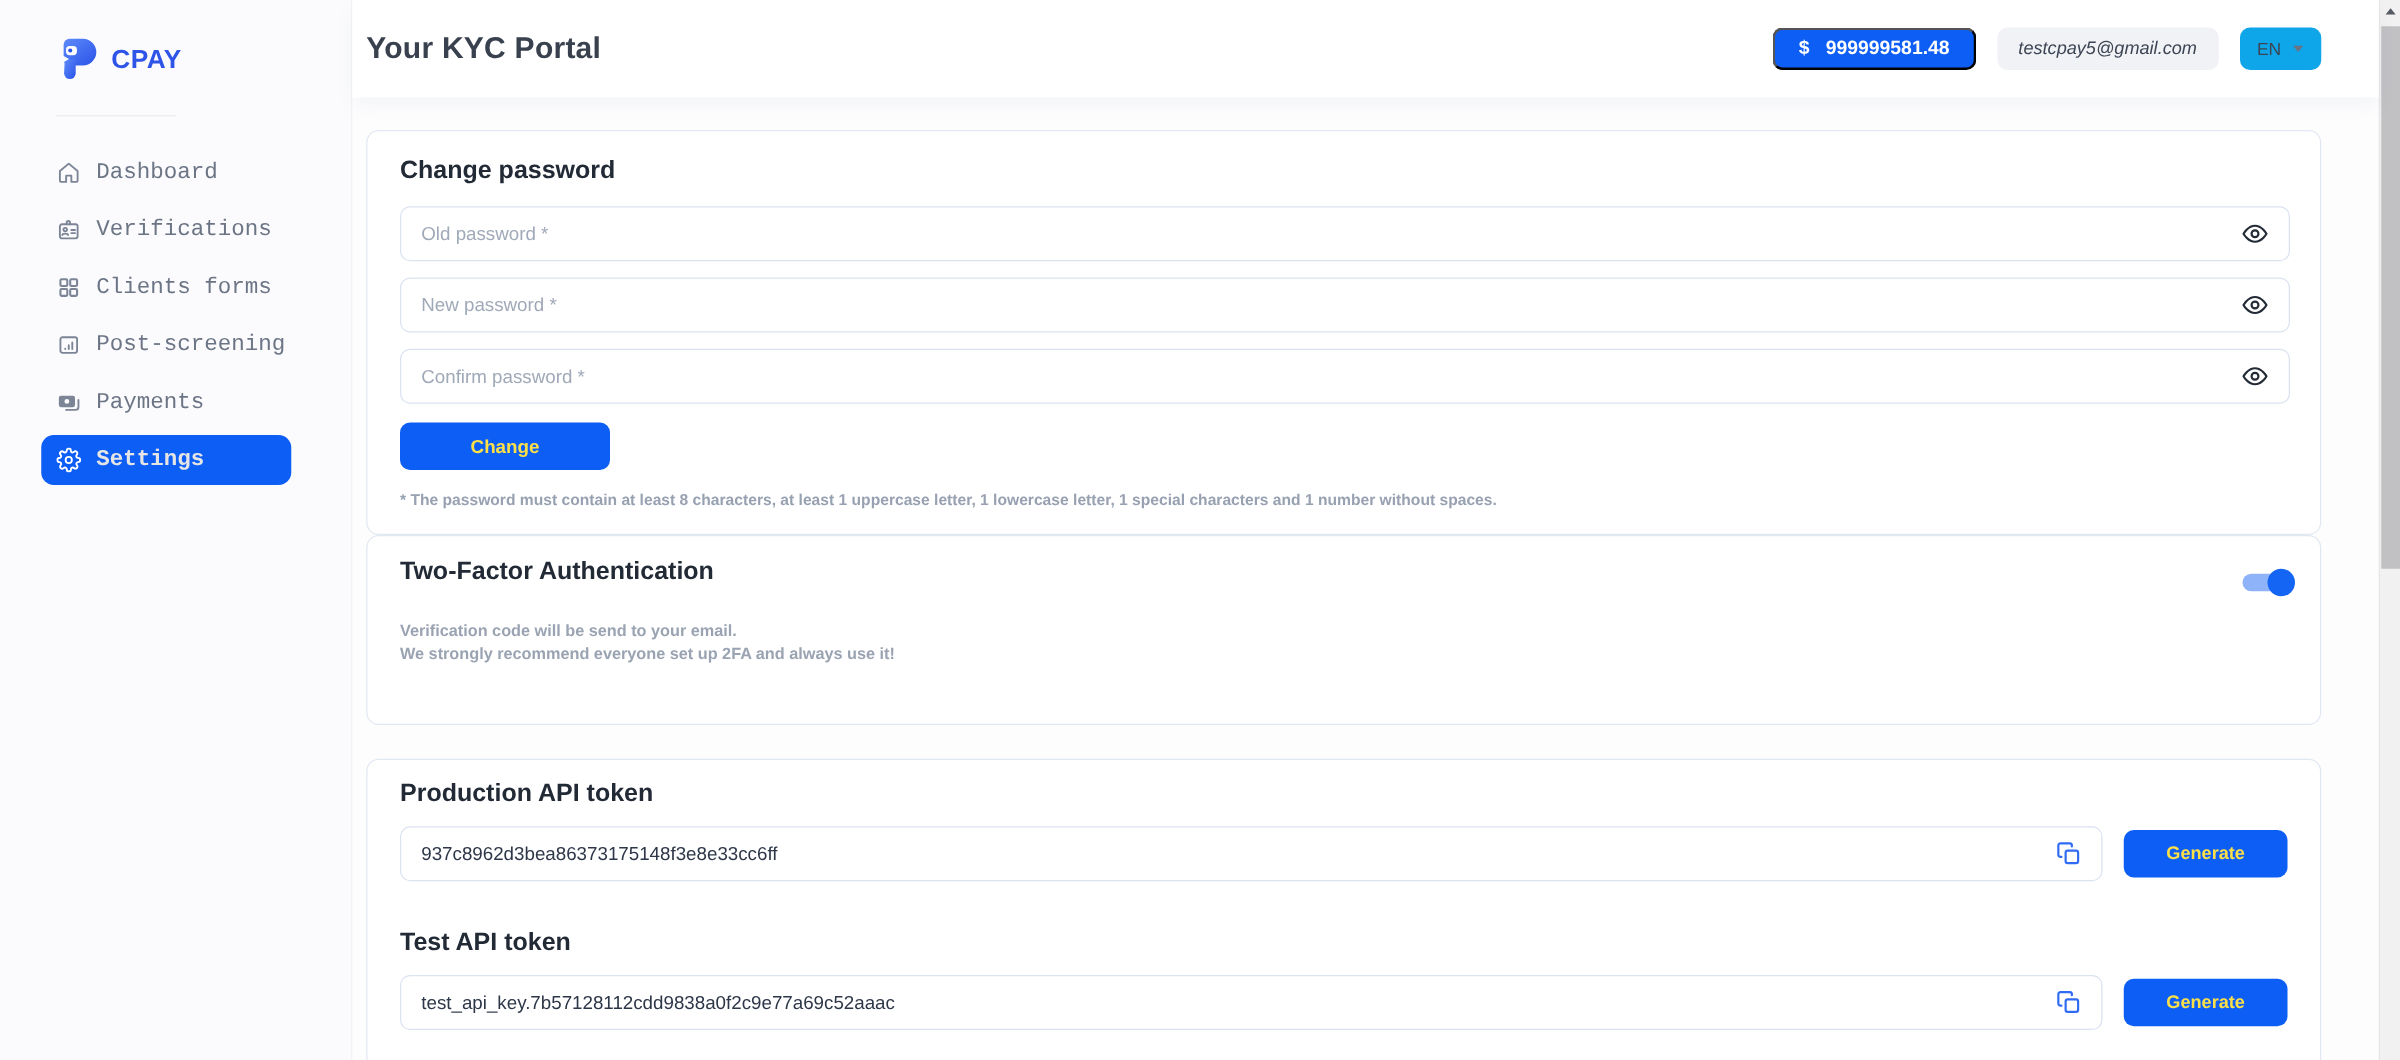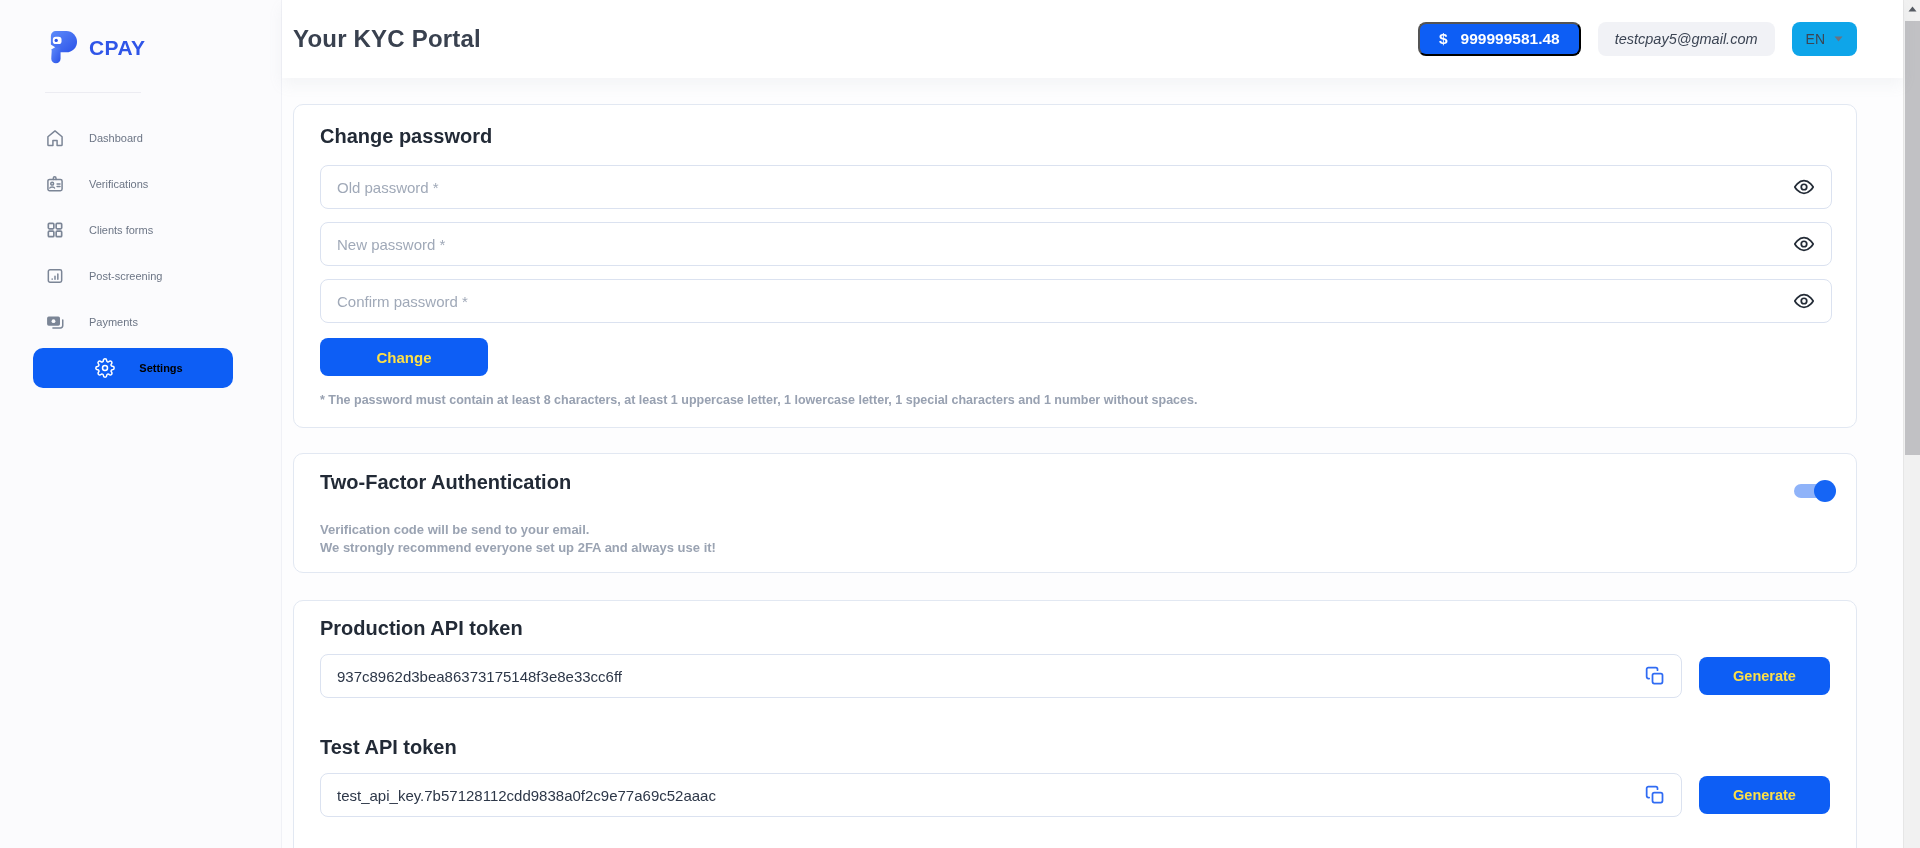--- a/index.html
+++ b/index.html
@@ -16,27 +16,27 @@
   .sidebar {
     width:282px; flex:none; height:100%;
     background:#fbfbfd;
     border-right:1px solid #f0f1f6;
   }
   .logo { display:flex; align-items:center; gap:11px; padding:30px 0 0 47px; }
   .logo-text { font-size:21px; font-weight:800; color:#2f55e8; letter-spacing:.4px; }
   .side-divider { height:1px; background:#ececf2; margin:27px 0 0 45px; width:96px; }
   .menu { margin-top:22px; padding-left:33px; width:233px; display:flex; flex-direction:column; }
   .menu-item {
-    height:46px; display:flex; align-items:center; gap:24px;
+    height:46px; display:flex; align-items:center; gap:12px;
     padding-left:12px; border-radius:10px;
-    color:#6c7585; font-size:11px; font-weight:500; cursor:pointer;
+    color:#6c7585; font-size:18px; font-weight:500; cursor:pointer;font-family:Liberation Mono, monospace;
   }
   .menu-item .ic { width:20px; height:20px; color:#7b8596; display:flex; align-items:center; justify-content:center; }
   .menu-item.active {
-    background:#0d5ef5; color:#000000; height:40px; margin:3px 0; font-weight:700;justify-content:center;
+    background:#0d5ef5; color:#e5e5e5; height:40px; margin:3px 0; font-weight:700;
   }
   .menu-item.active .ic { color:#fff; }
 
   
   .main { flex:1; display:flex; flex-direction:column; margin-right:17px; background:#fdfdfe; }
   .header {
     height:78px; background:#fff; flex:none;
     display:flex; align-items:center;
     padding:0 46px 0 11px;
     box-shadow:0 7px 14px rgba(140,150,170,0.09);
@@ -77,21 +77,21 @@
     color:#232b36;
   }
   .btn {
     background:#0d5ef5; color:#fde047; font-weight:700; border:none; border-radius:8px;
     cursor:pointer; font-family:"Liberation Sans", sans-serif;
   }
   .change-btn { width:168px; height:38px; margin-top:15px; font-size:15px; }
   .pw-note { margin-top:17px; font-size:12.5px; color:#98a1b1; font-weight:600; }
 
   
-  .card-2fa { height:120px; margin-top:25px; padding-top:17px; position:relative; }
+  .card-2fa { height:152px; padding-top:17px; position:relative; }
   .tfa-lines { margin-top:27px; font-size:13px; font-weight:600; color:#9aa3b2; line-height:18px; }
   .toggle { position:absolute; right:20px; top:24px; width:44px; height:26px; cursor:pointer; }
   .toggle .track { position:absolute; left:2px; top:6px; width:36px; height:14px; border-radius:7px; background:#8fb3f9; }
   .toggle .knob { position:absolute; right:0; top:2px; width:22px; height:22px; border-radius:50%; background:#1565f5; }
 
   
   .card-tokens { height:262px; margin-top:27px; padding-top:16px; }
   .token-row { display:flex; gap:17px; margin-top:14px; align-items:center; }
   .token-field { position:relative; width:1362px; }
   .token-field input {

